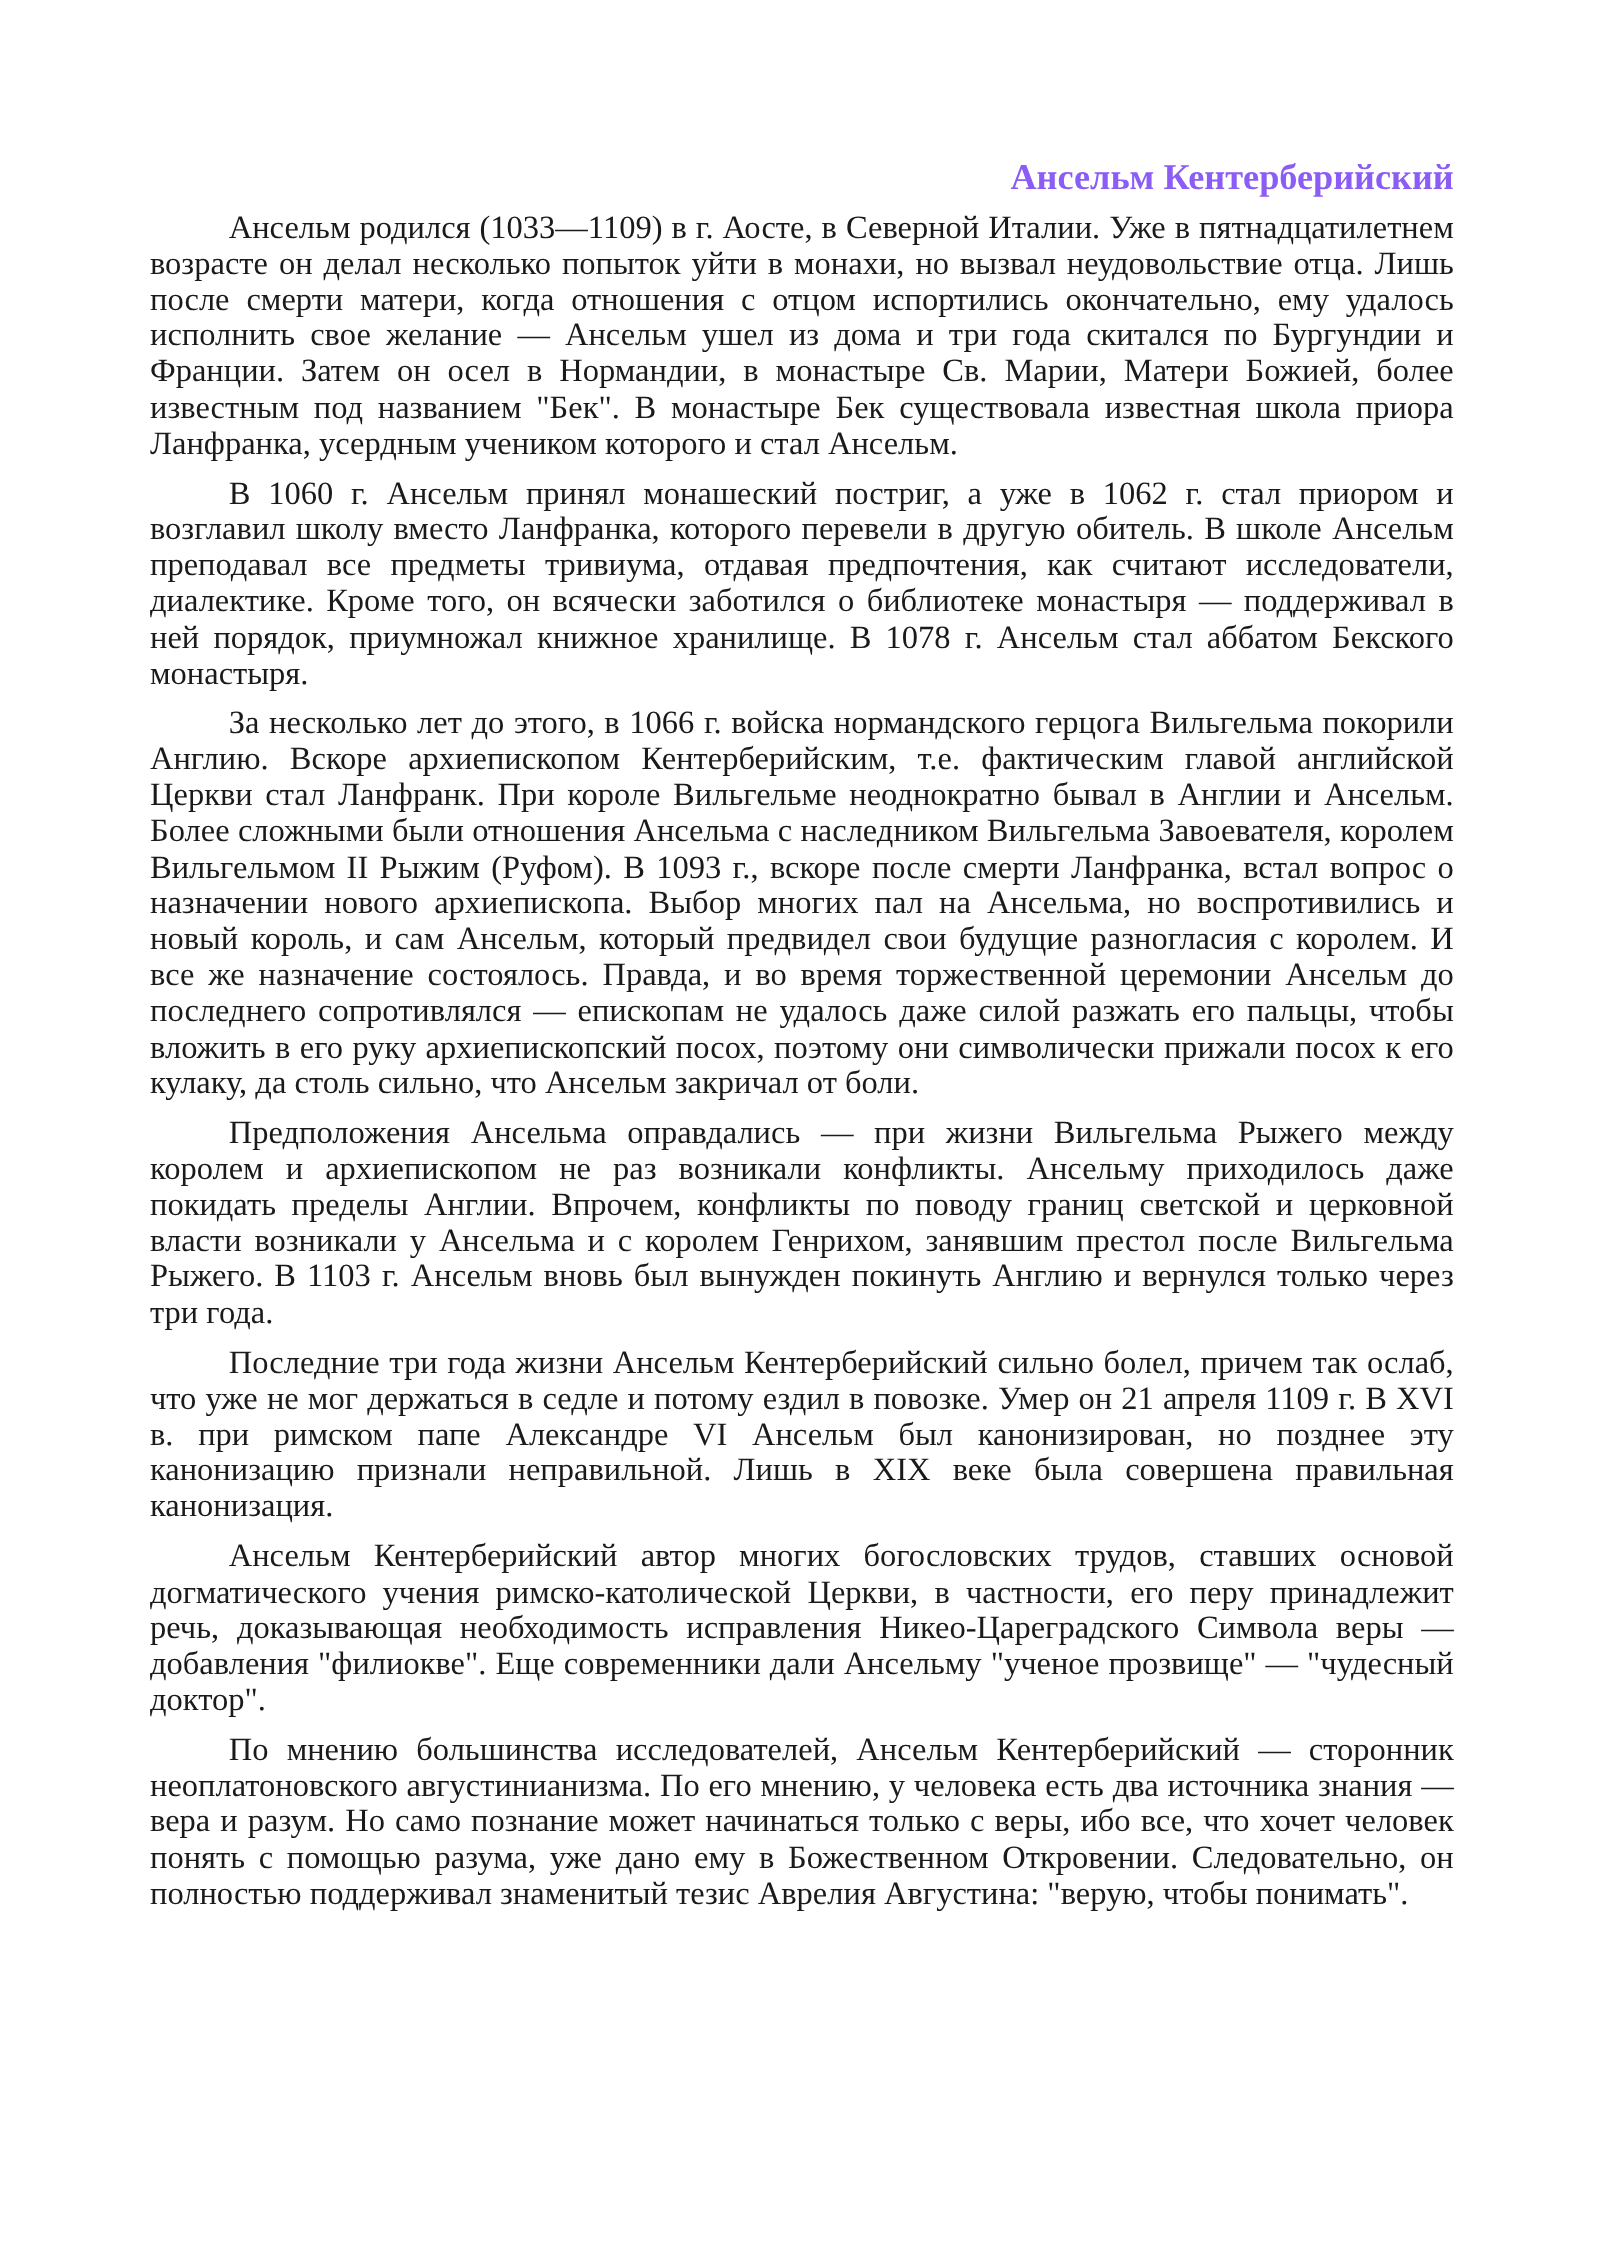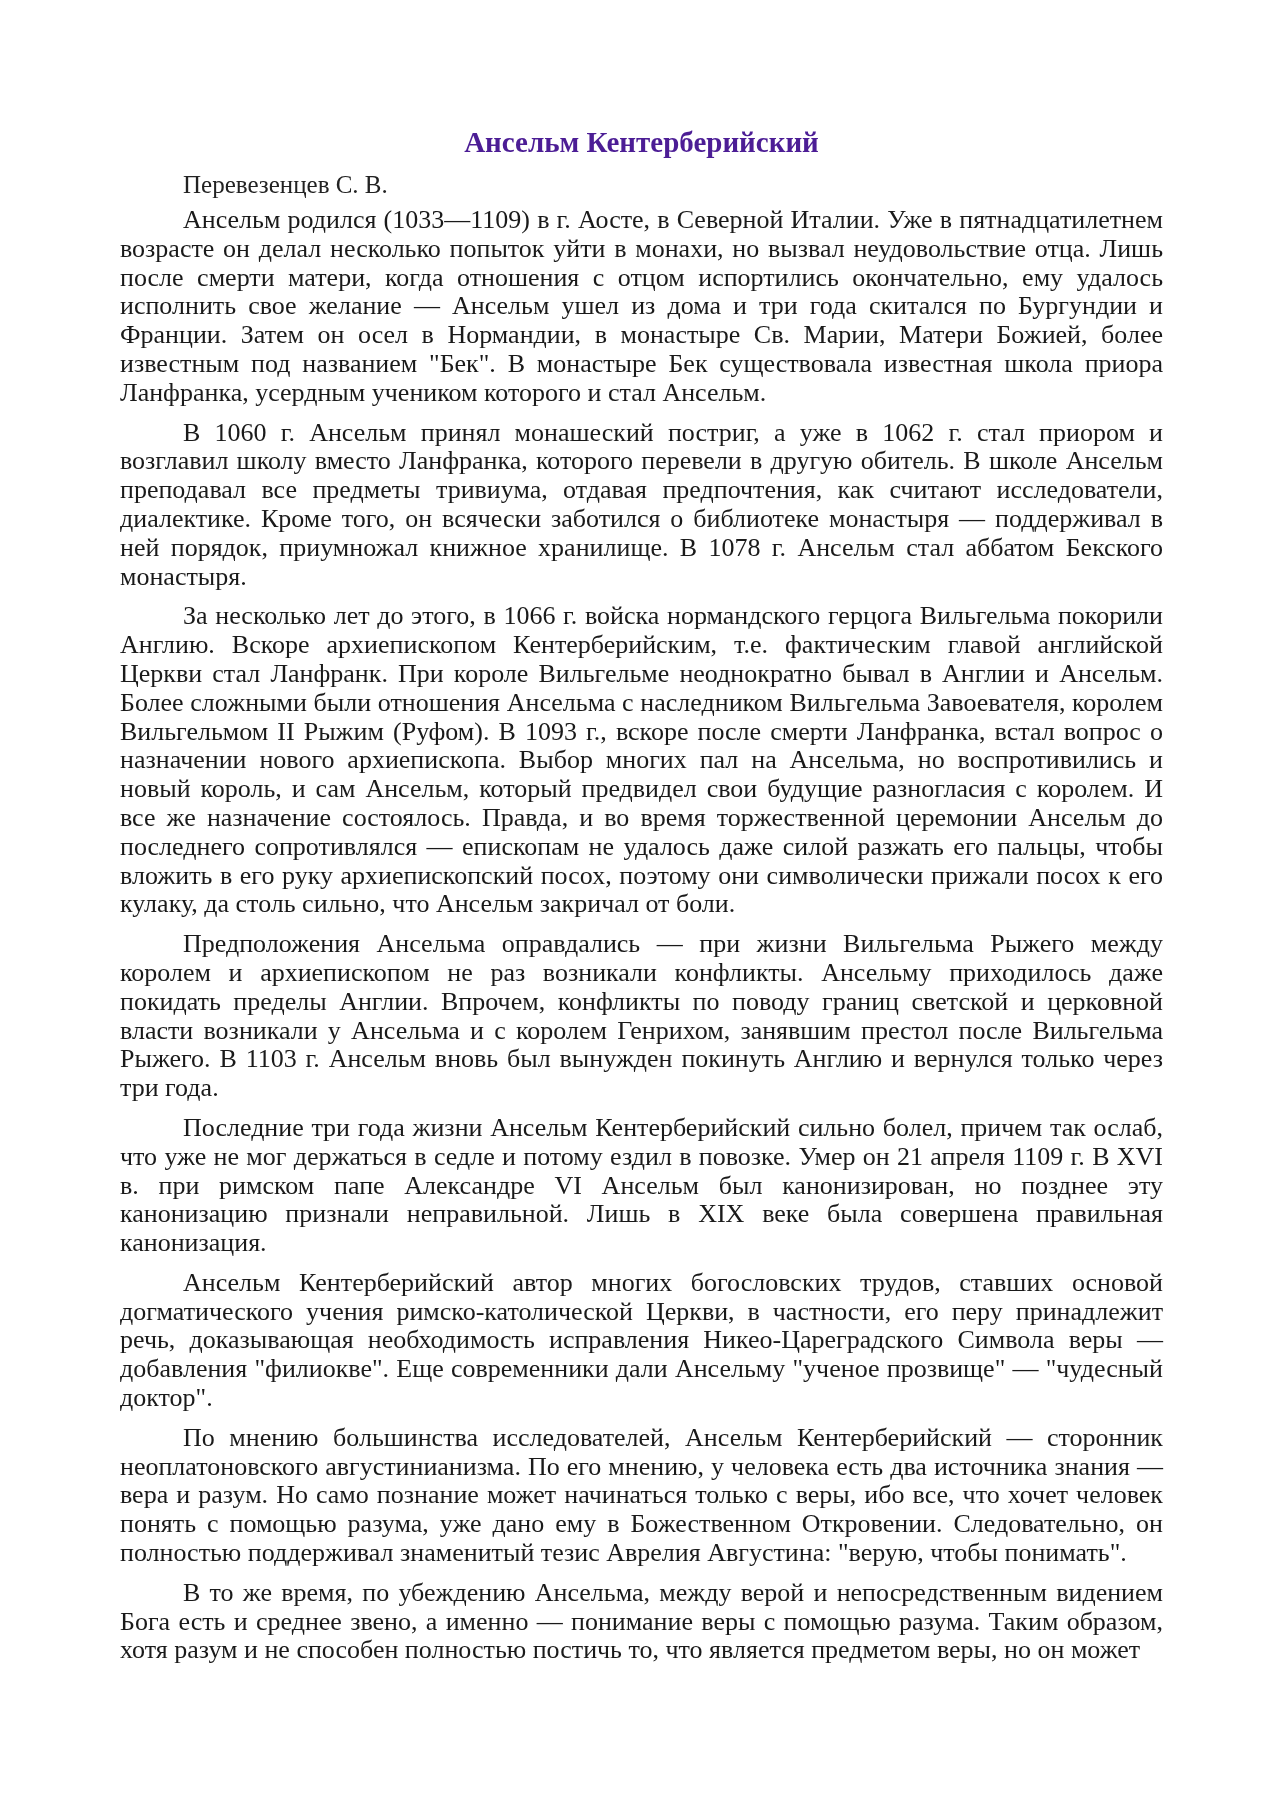--- a/index.html
+++ b/index.html
@@ -15,26 +15,26 @@
       font-family: "Liberation Serif", "DejaVu Serif", serif;
       color: #1a1a1a;
     }
     .page {
       position: absolute;
       left: 120px;
       top: 122px;
       width: 1043px;
     }
     .title {
-      text-align: center;
+      text-align: right;
       font-weight: bold;
       font-size: 29px;
       line-height: 40px;
       margin: 0 0 6px 0;
-      color: #4c1d95;
+      color: #8b5cf6;
     }
     .author {
       font-size: 25px;
       line-height: 34px;
       margin: 0 0 4px 63px;
       color: #222222;
     }
     .para {
       font-size: 26px;
       line-height: 28.8px;
@@ -43,23 +43,21 @@
       margin: 0 0 11px 0;
       color: #1a1a1a;
       hyphens: none;
     }
   </style>
 </head>
 <body>
 
 <div class="page">
   <h1 class="title">Ансельм Кентерберийский</h1>
-  <div class="author">Перевезенцев С. В.</div>
 
   <p class="para">Ансельм родился (1033—1109) в г. Аосте, в Северной Италии. Уже в пятнадцатилетнем возрасте он делал несколько попыток уйти в монахи, но вызвал неудовольствие отца. Лишь после смерти матери, когда отношения с отцом испортились окончательно, ему удалось исполнить свое желание — Ансельм ушел из дома и три года скитался по Бургундии и Франции. Затем он осел в Нормандии, в монастыре Св. Марии, Матери Божией, более известным под названием "Бек". В монастыре Бек существовала известная школа приора Ланфранка, усердным учеником которого и стал Ансельм.</p>
   <p class="para">В 1060 г. Ансельм принял монашеский постриг, а уже в 1062 г. стал приором и возглавил школу вместо Ланфранка, которого перевели в другую обитель. В школе Ансельм преподавал все предметы тривиума, отдавая предпочтения, как считают исследователи, диалектике. Кроме того, он всячески заботился о библиотеке монастыря — поддерживал в ней порядок, приумножал книжное хранилище. В 1078 г. Ансельм стал аббатом Бекского монастыря.</p>
   <p class="para">За несколько лет до этого, в 1066 г. войска нормандского герцога Вильгельма покорили Англию. Вскоре архиепископом Кентерберийским, т.е. фактическим главой английской Церкви стал Ланфранк. При короле Вильгельме неоднократно бывал в Англии и Ансельм. Более сложными были отношения Ансельма с наследником Вильгельма Завоевателя, королем Вильгельмом II Рыжим (Руфом). В 1093 г., вскоре после смерти Ланфранка, встал вопрос о назначении нового архиепископа. Выбор многих пал на Ансельма, но воспротивились и новый король, и сам Ансельм, который предвидел свои будущие разногласия с королем. И все же назначение состоялось. Правда, и во время торжественной церемонии Ансельм до последнего сопротивлялся — епископам не удалось даже силой разжать его пальцы, чтобы вложить в его руку архиепископский посох, поэтому они символически прижали посох к его кулаку, да столь сильно, что Ансельм закричал от боли.</p>
   <p class="para">Предположения Ансельма оправдались — при жизни Вильгельма Рыжего между королем и архиепископом не раз возникали конфликты. Ансельму приходилось даже покидать пределы Англии. Впрочем, конфликты по поводу границ светской и церковной власти возникали у Ансельма и с королем Генрихом, занявшим престол после Вильгельма Рыжего. В 1103 г. Ансельм вновь был вынужден покинуть Англию и вернулся только через три года.</p>
   <p class="para">Последние три года жизни Ансельм Кентерберийский сильно болел, причем так ослаб, что уже не мог держаться в седле и потому ездил в повозке. Умер он 21 апреля 1109 г. В XVI в. при римском папе Александре VI Ансельм был канонизирован, но позднее эту канонизацию признали неправильной. Лишь в XIX веке была совершена правильная канонизация.</p>
   <p class="para">Ансельм Кентерберийский автор многих богословских трудов, ставших основой догматического учения римско-католической Церкви, в частности, его перу принадлежит речь, доказывающая необходимость исправления Никео-Цареградского Символа веры — добавления "филиокве". Еще современники дали Ансельму "ученое прозвище" — "чудесный доктор".</p>
   <p class="para">По мнению большинства исследователей, Ансельм Кентерберийский — сторонник неоплатоновского августинианизма. По его мнению, у человека есть два источника знания — вера и разум. Но само познание может начинаться только с веры, ибо все, что хочет человек понять с помощью разума, уже дано ему в Божественном Откровении. Следовательно, он полностью поддерживал знаменитый тезис Аврелия Августина: "верую, чтобы понимать".</p>
-  <p class="para">В то же время, по убеждению Ансельма, между верой и непосредственным видением Бога есть и среднее звено, а именно — понимание веры с помощью разума. Таким образом, хотя разум и не способен полностью постичь то, что является предметом веры, но он может</p>
 </div>
 
 </body></html>

